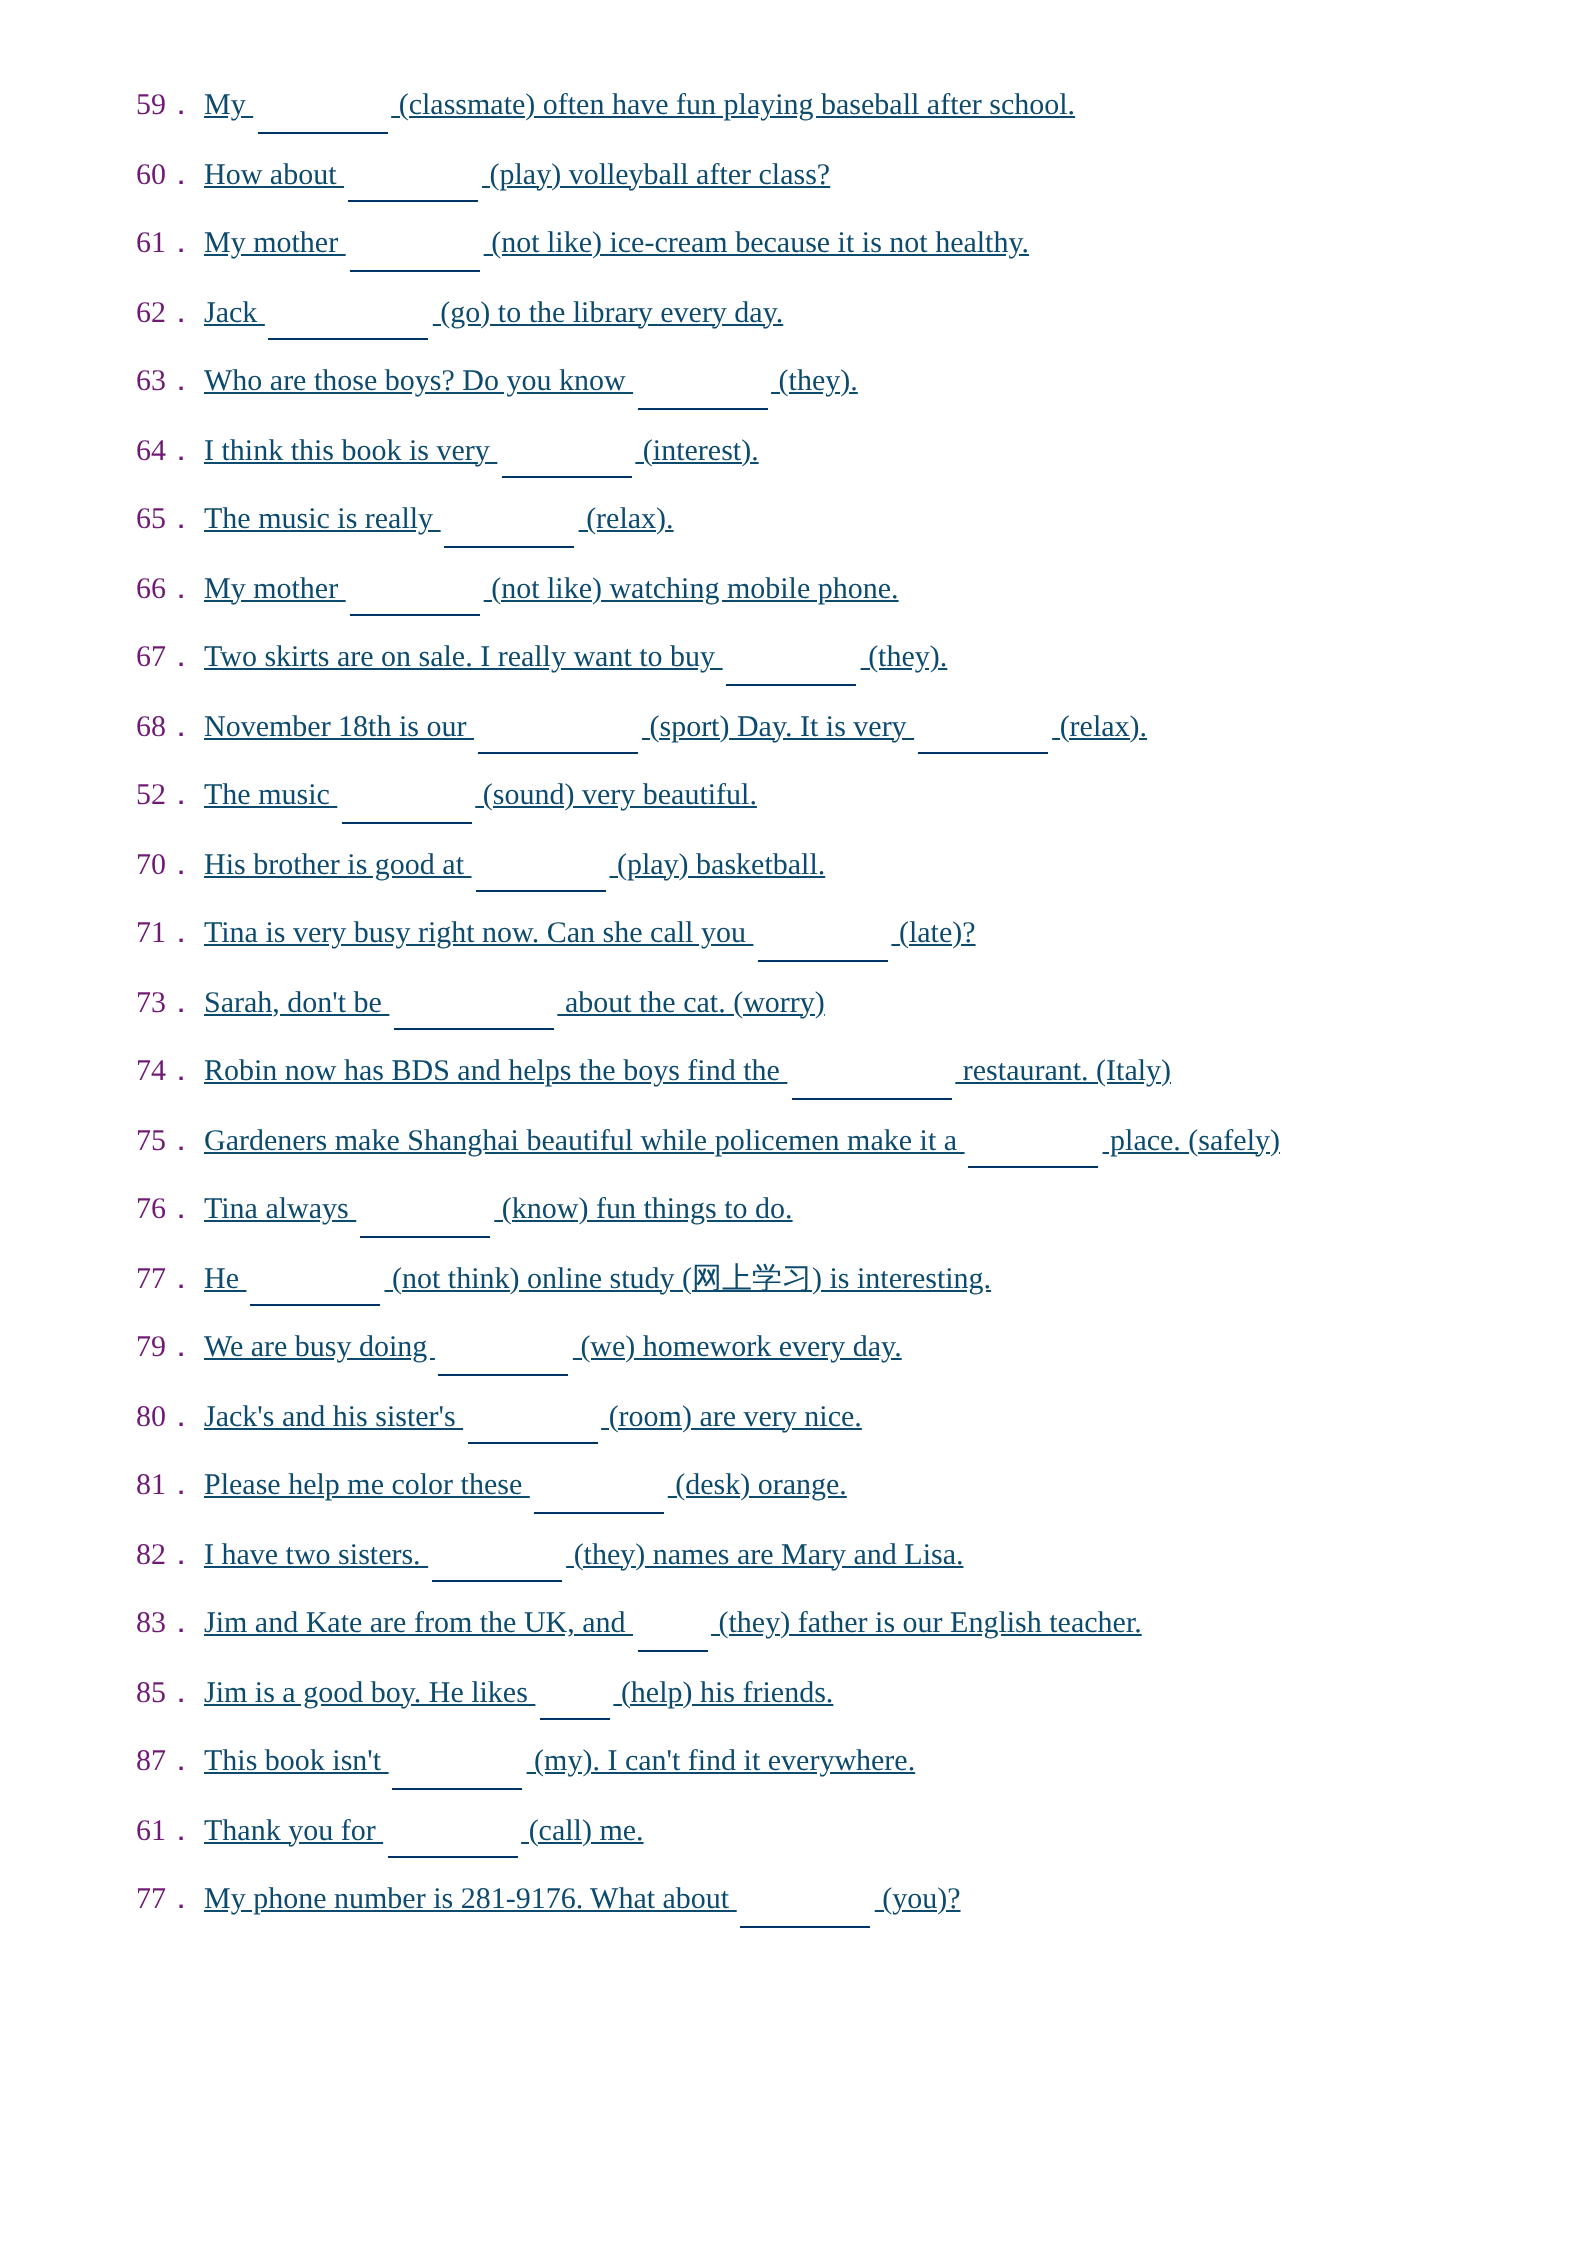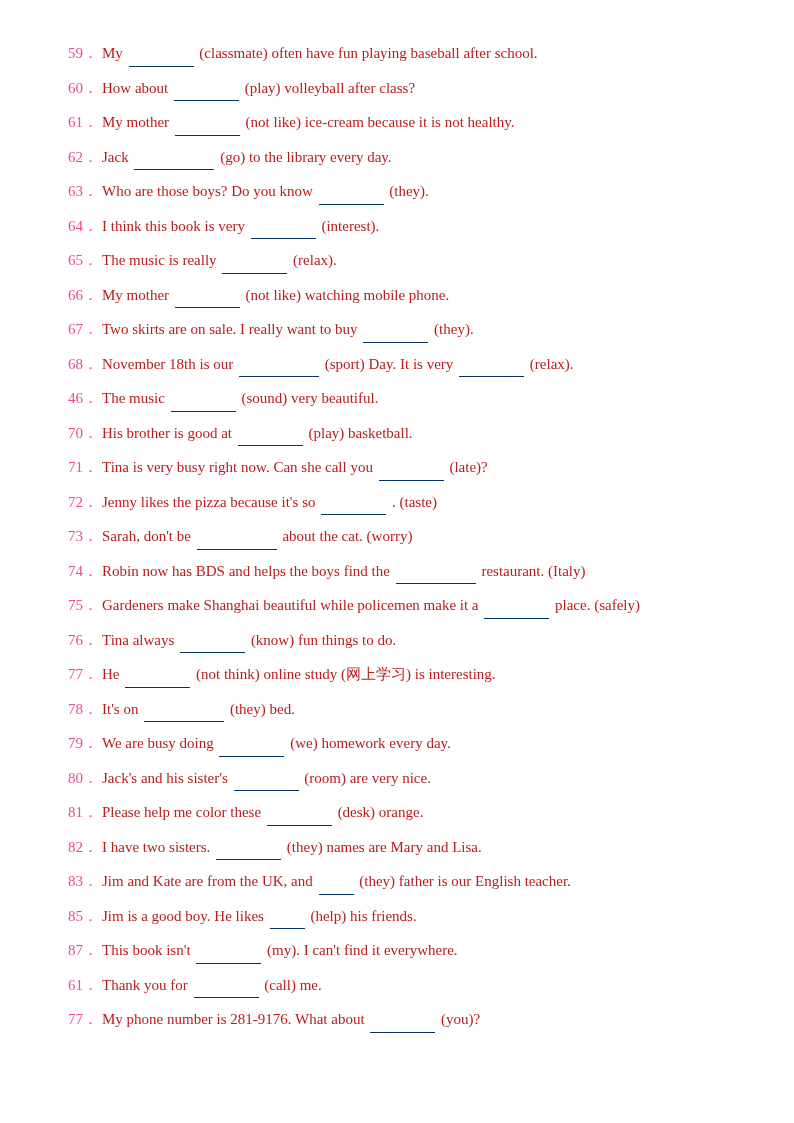--- a/index.html
+++ b/index.html
@@ -23,27 +23,28 @@
       display: flex;
       align-items: baseline;
       margin-bottom: 8px;
       line-height: 1.7;
       color: #003366;
     }
     .item-number {
       min-width: 38px;
       text-align: right;
       margin-right: 4px;
-      color: #ec4899;
+      color: #701a75;
       font-size: 15px;
     }
     .item-content {
       flex: 1;
-      color: #b91c1c;
+      color: #0c4a6e;
       font-size: 15px;
+      text-decoration: underline;
     }
     .blank {
       display: inline-block;
       border-bottom: 1px solid #003366;
       min-width: 55px;
       margin: 0 2px;
       vertical-align: bottom;
     }
     .blank-short {
       min-width: 35px;
@@ -93,58 +94,50 @@
     </li>
     <li class="exercise-item">
       <span class="item-number">67．</span>
       <span class="item-content">Two skirts are on sale. I really want to buy <span class="blank blank-medium">&nbsp;</span> (they).</span>
     </li>
     <li class="exercise-item">
       <span class="item-number">68．</span>
       <span class="item-content">November 18th is our <span class="blank blank-long">&nbsp;</span> (sport) Day. It is very <span class="blank blank-medium">&nbsp;</span> (relax).</span>
     </li>
     <li class="exercise-item">
-      <span class="item-number">46．</span>
+      <span class="item-number">52．</span>
       <span class="item-content">The music <span class="blank blank-medium">&nbsp;</span> (sound) very beautiful.</span>
     </li>
     <li class="exercise-item">
       <span class="item-number">70．</span>
       <span class="item-content">His brother is good at <span class="blank blank-medium">&nbsp;</span> (play) basketball.</span>
     </li>
     <li class="exercise-item">
       <span class="item-number">71．</span>
       <span class="item-content">Tina is very busy right now. Can she call you <span class="blank blank-medium">&nbsp;</span> (late)?</span>
-    </li>
-    <li class="exercise-item">
-      <span class="item-number">72．</span>
-      <span class="item-content">Jenny likes the pizza because it's so <span class="blank blank-medium">&nbsp;</span> . (taste)</span>
     </li>
     <li class="exercise-item">
       <span class="item-number">73．</span>
       <span class="item-content">Sarah, don't be <span class="blank blank-long">&nbsp;</span> about the cat. (worry)</span>
     </li>
     <li class="exercise-item">
       <span class="item-number">74．</span>
       <span class="item-content">Robin now has BDS and helps the boys find the <span class="blank blank-long">&nbsp;</span> restaurant. (Italy)</span>
     </li>
     <li class="exercise-item">
       <span class="item-number">75．</span>
       <span class="item-content">Gardeners make Shanghai beautiful while policemen make it a <span class="blank blank-medium">&nbsp;</span> place. (safely)</span>
     </li>
     <li class="exercise-item">
       <span class="item-number">76．</span>
       <span class="item-content">Tina always <span class="blank blank-medium">&nbsp;</span> (know) fun things to do.</span>
     </li>
     <li class="exercise-item">
       <span class="item-number">77．</span>
       <span class="item-content">He <span class="blank blank-medium">&nbsp;</span> (not think) online study (网上学习) is interesting.</span>
-    </li>
-    <li class="exercise-item">
-      <span class="item-number">78．</span>
-      <span class="item-content">It's on <span class="blank blank-long">&nbsp;</span> (they) bed.</span>
     </li>
     <li class="exercise-item">
       <span class="item-number">79．</span>
       <span class="item-content">We are busy doing <span class="blank blank-medium">&nbsp;</span> (we) homework every day.</span>
     </li>
     <li class="exercise-item">
       <span class="item-number">80．</span>
       <span class="item-content">Jack's and his sister's <span class="blank blank-medium">&nbsp;</span> (room) are very nice.</span>
     </li>
     <li class="exercise-item">

